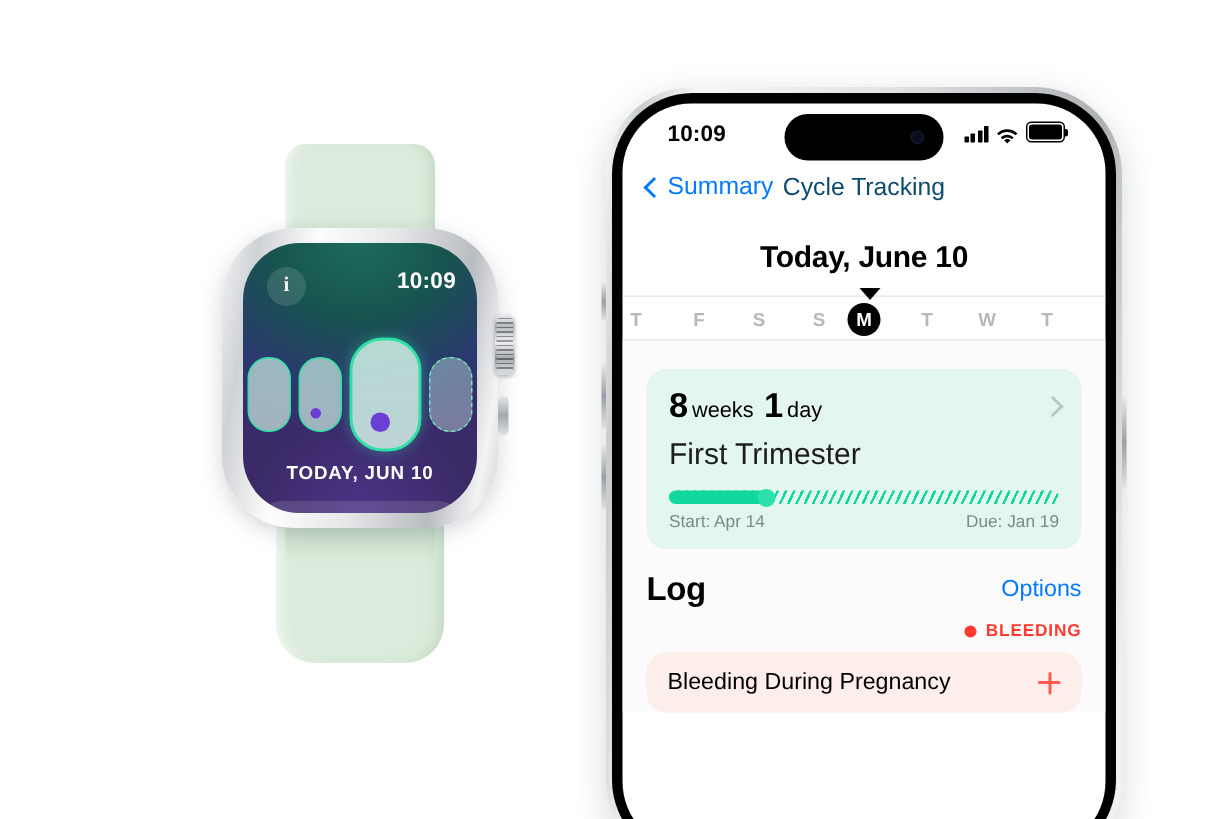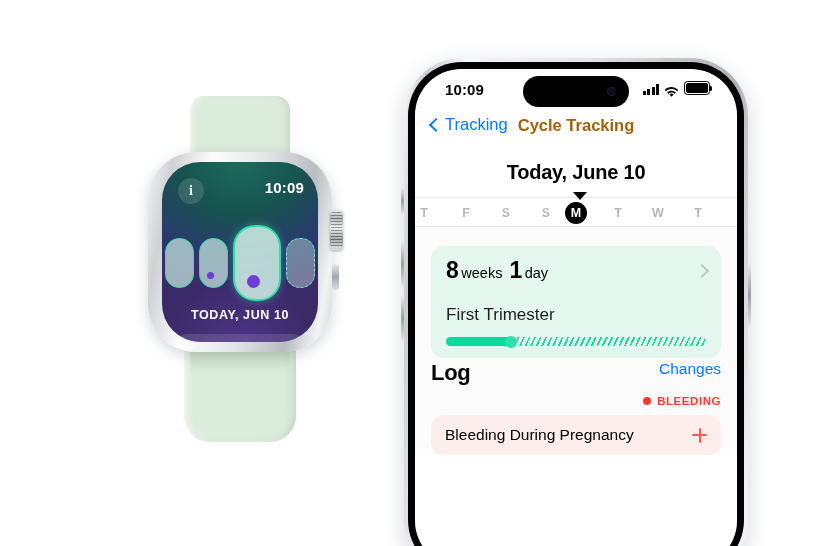--- a/index.html
+++ b/index.html
@@ -128,21 +128,21 @@
   .bars i:nth-child(3){height:8.5px;}
   .bars i:nth-child(4){height:11px;}
   .wifi{position:relative;width:15px;height:11px;}
   .batt{position:relative;width:24px;height:12px;border-radius:3.5px;border:1.3px solid #000;}
   .batt::before{content:"";position:absolute;left:1.4px;top:1.4px;bottom:1.4px;right:1.4px;background:#000;border-radius:2px;}
   .batt::after{content:"";position:absolute;right:-3.4px;top:3.5px;width:2px;height:5px;background:#000;border-radius:0 1.5px 1.5px 0;}
 
   .navbar{position:relative;height:34px;}
   .nav-back{position:absolute;left:16px;top:2px;display:flex;align-items:center;gap:3px;color:#047aff;font-size:16.5px;}
   .chev{width:8px;height:8px;border-left:2.3px solid #047aff;border-bottom:2.3px solid #047aff;transform:rotate(45deg);margin-right:1px;}
-  .nav-title{position:absolute;left:0;right:0;top:3px;text-align:center;font-size:16.5px;font-weight:700;color:#a16207;}
+  .nav-title{position:absolute;left:0;right:0;top:3px;text-align:center;font-size:16.5px;font-weight:400;color:#0c4a6e;}
 
   .today-h{text-align:center;font-size:20px;font-weight:700;color:#000;margin-top:14px;letter-spacing:-.2px;}
 
   .tracker{position:relative;margin-top:13px;border-top:1px solid #e9e9ea;padding-top:4px;}
   .caret{
     position:absolute;left:158px;top:-6px;width:0;height:0;
     border-left:7px solid transparent;border-right:7px solid transparent;border-top:8px solid #000;
   }
   .daysrow{position:relative;height:24px;}
   .day{
@@ -169,34 +169,34 @@
   .sec-label.green{color:#0fd79d;} .sec-label.green .dot{background:#0fd79d;}
   .sec-label.red{color:#ff3b30;justify-content:flex-end;} .sec-label.red .dot{background:#ff3b30;}
 
   .preg-card{
     position:relative;margin-top:9px;background:#e3f7ef;border-radius:13px;padding:13px 15px 12px;
   }
   .preg-line1{font-size:15px;color:#000;line-height:1;}
   .preg-line1 .num{font-size:23px;font-weight:700;letter-spacing:-.5px;}
   .preg-line1 .unit{font-size:14.5px;font-weight:400;margin:0 7px 0 3px;}
   .preg-line1 .unit.last{margin-right:16px;}
-  .preg-tri{font-size:17px;color:#1d1d1f;margin-top:23px;}
+  .preg-tri{font-size:20px;color:#1d1d1f;margin-top:10px;}
   .preg-arrow{
     position:absolute;right:14px;top:20px;width:8px;height:8px;
     border-top:2px solid #b6c9c1;border-right:2px solid #b6c9c1;transform:rotate(45deg);
   }
   .bar{
     position:relative;margin-top:12px;height:9px;border-radius:5px;
     background:repeating-linear-gradient(115deg,#0fd79d 0 1.6px,#e3f7ef 1.6px 5px);
   }
   .bar-fill{position:absolute;left:0;top:0;height:9px;border-radius:5px;background:#0fd79d;}
   .bar-knob{position:absolute;top:-1.5px;width:12px;height:12px;border-radius:50%;background:#2ee0ab;}
   .bar-meta{display:flex;justify-content:space-between;margin-top:6px;font-size:11.5px;color:#7c8a85;}
 
-  .logrow{display:flex;align-items:flex-start;justify-content:space-between;padding:2px 16px 0;background:#fbfbfb;}
+  .logrow{display:flex;align-items:center;justify-content:space-between;padding:14px 16px 0;background:#fbfbfb;}
   .log-title{font-size:22px;font-weight:700;color:#000;letter-spacing:-.3px;}
   .log-opt{font-size:15.5px;color:#047aff;}
   .bleed-wrap{padding:9px 16px 0;background:#fbfbfb;}
   .bleed-card{
     margin-top:8px;background:#fdeeec;border-radius:13px;padding:11px 14px;
     display:flex;align-items:center;justify-content:space-between;
   }
   .bleed-txt{font-size:15.5px;color:#000;}
   .plus{position:relative;width:15px;height:15px;}
   .plus::before,.plus::after{content:"";position:absolute;background:#ff5a4d;border-radius:1px;}
@@ -266,21 +266,21 @@
               <path d="M8 2.1c2.3 0 4.5.9 6.1 2.5l1.3-1.4A10.4 10.4 0 0 0 8 .1C5.2.1 2.5 1.2.6 3.2l1.3 1.4A8.4 8.4 0 0 1 8 2.1z" fill="#000"></path>
             </svg>
           </span>
           <span class="batt"></span>
         </div>
       </div>
 
       <div class="navbar">
         <div class="nav-back">
           <span class="chev"></span>
-          <span>Tracking</span>
+          <span>Summary</span>
         </div>
         <div class="nav-title">Cycle Tracking</div>
       </div>
 
       <div class="today-h">Today, June 10</div>
 
       <div class="tracker">
         <span class="caret"></span>
 
         <div class="daysrow">
@@ -302,26 +302,30 @@
           <div class="preg-line1">
             <span class="num">8</span><span class="unit">weeks</span><span class="num">1</span><span class="unit last">day</span>
           </div>
           <div class="preg-tri">First Trimester</div>
           <span class="preg-arrow"></span>
 
           <div class="bar">
             <span class="bar-fill" style="width: 25%;"></span>
             <span class="bar-knob" style="left: calc(25% - 6px);"></span>
           </div>
+          <div class="bar-meta">
+            <span>Start: Apr 14</span>
+            <span>Due: Jan 19</span>
+          </div>
         </div>
       </div>
 
       <div class="logrow">
         <span class="log-title">Log</span>
-        <span class="log-opt">Changes</span>
+        <span class="log-opt">Options</span>
       </div>
 
       <div class="bleed-wrap">
         <div class="sec-label red">
           <span class="dot"></span>
           <span>BLEEDING</span>
         </div>
         <div class="bleed-card">
           <span class="bleed-txt">Bleeding During Pregnancy</span>
           <span class="plus"></span>

